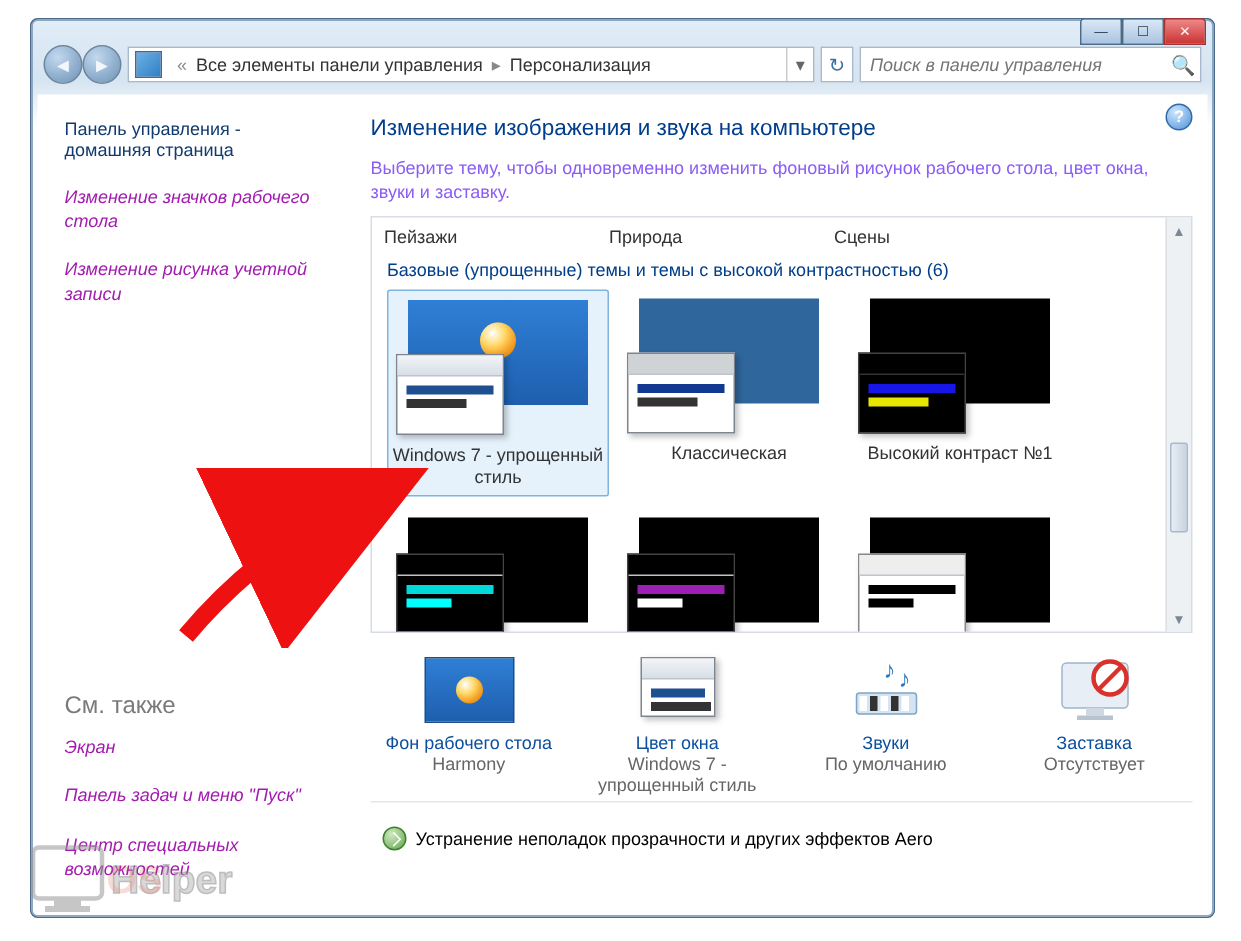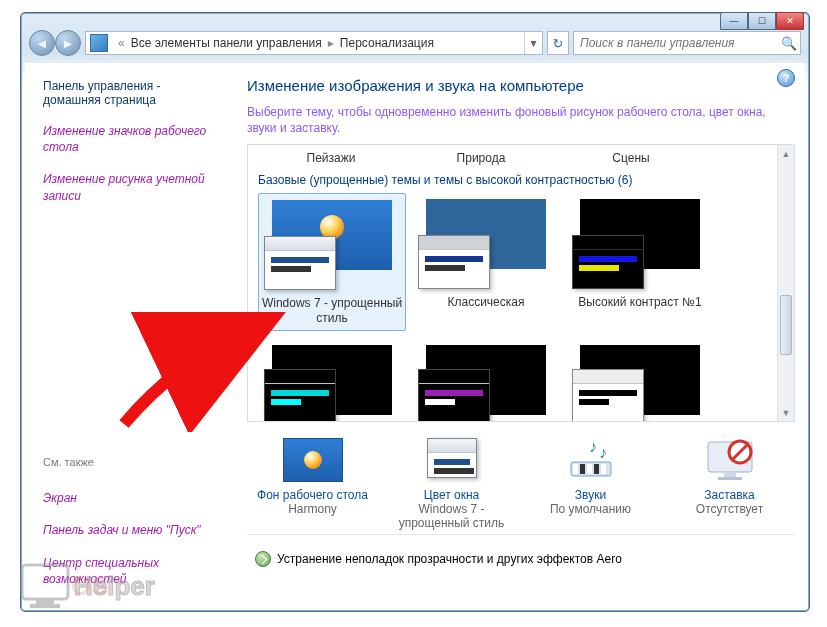--- a/index.html
+++ b/index.html
@@ -25,34 +25,34 @@
 .searchbox { width: 228px; height: 24px; background: #fff; border: 1px solid #a8b9cc; display:flex; align-items:center; }
 .searchbox input { border:0; outline:0; flex:1; font-size:12px; font-style:italic; color:#888; padding:0 6px; background:transparent;}
 .search-icon{ width:22px; text-align:center; color:#5a7fa6; font-size:13px; }
 
 
 .body { position:absolute; top:50px; left:4px; right:4px; bottom:4px; background:#fff; display:flex; }
 .sidebar { width: 215px; padding: 16px 12px 10px 18px; font-size:12px; display:flex; flex-direction:column; }
 .side-head { color:#113a6e; font-size:12px; margin-bottom: 10px; }
 .side-link { color:#a21caf; font-size:12px; margin: 6px 0 10px; line-height:1.35; cursor:pointer;font-style:italic; }
 .side-spacer { flex:1; }
-.side-see { color:#7a7a7a; font-size:11px; margin-bottom:16px; }
+.side-see { color:#7a7a7a; font-size:16px; margin-bottom:4px; }
 
 .main { flex:1; padding: 14px 10px 6px 16px; position:relative; }
 .help-icon { position:absolute; top:6px; right:10px; width:18px; height:18px; border-radius:50%; background:radial-gradient(circle at 35% 30%, #cfe6ff,#4f92d6); border:1px solid #2f6aa8; color:#fff; font-size:11px; display:flex; align-items:center; justify-content:center; font-weight:bold; }
 h1 { color:#003e8b; font-size:15px; font-weight:400; margin-bottom:10px; }
 .subtext { font-size:12px; color:#8b5cf6; line-height:1.35; margin-bottom:8px; }
 
 .theme-panel { border:1px solid #d7dde3; height: 278px; position:relative; background:#fff; }
 .theme-inner { position:absolute; inset:0 18px 0 8px; overflow:hidden; }
 .scrollbar { position:absolute; top:0; right:0; bottom:0; width:17px; background:#eef1f4; border-left:1px solid #dcdfe3;}
 .scroll-arrow{height:17px; display:flex;align-items:center;justify-content:center;color:#7a8896;font-size:9px;}
 .scroll-thumb{ position:absolute; right:2px; left:2px; top:150px; height:60px; background:linear-gradient(to right,#e7edf3,#c8d4e0); border:1px solid #a8b9cc; border-radius:2px;}
 .tab-labels { display:flex; gap:0; font-size:12px; color:#333; padding:6px 0 4px; }
-.tab-labels span { width:150px; text-align:center; }
+.tab-labels span { width:150px; text-align:left; }
 .section-title { color:#003e8b; font-size:12px; padding:4px 2px 6px; }
 .theme-row { display:flex; gap:6px; padding:0 2px; }
 .theme-item { width:148px; text-align:center; font-size:12px; color:#333; padding-bottom:4px; }
 .theme-item.selected { background:#e5f1fb; border:1px solid #7fb3e0; border-radius:2px; }
 .thumb-lg { width:120px; height:70px; margin:6px auto 4px; position:relative; }
 .wallpaper { position:absolute; inset:0; }
 .miniwin { position:absolute; width:72px; height:54px; bottom:-20px; left:-8px; background:#fff; border:1px solid #7d8690; box-shadow:2px 2px 4px rgba(0,0,0,.25);}
 .miniwin .mt{height:14px; background:linear-gradient(to bottom,#f2f5f8,#d7dee6); border-bottom:1px solid #bcc4cd;}
 .miniwin .mr{height:6px; margin:6px 6px 3px; }
 .miniwin .mr2{height:6px; margin:0 6px; width:40px;}

